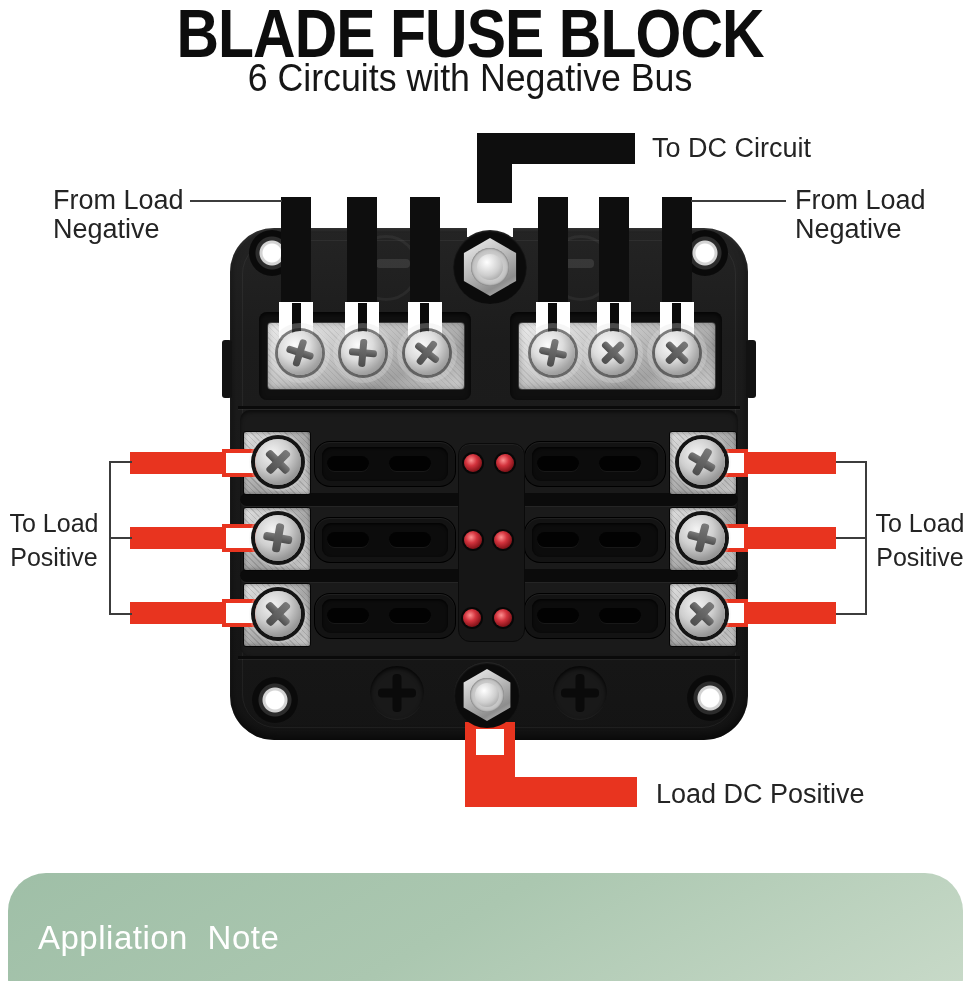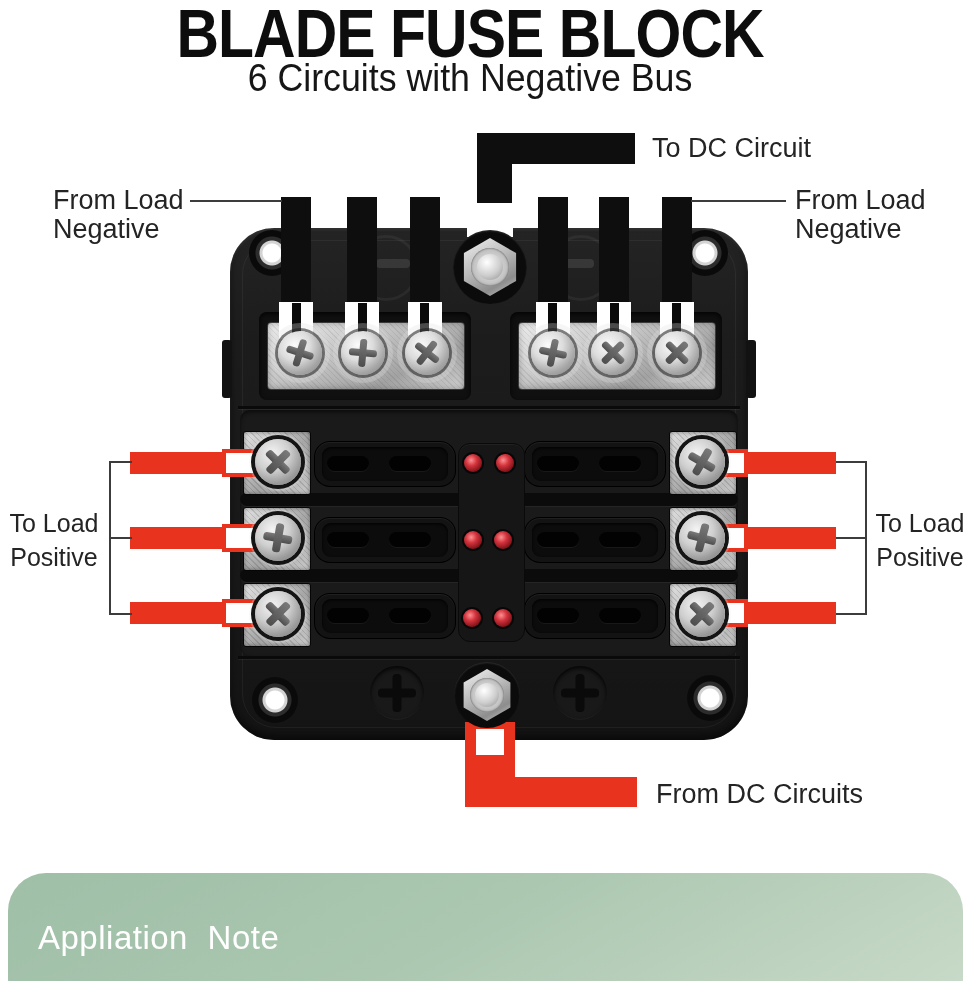--- a/index.html
+++ b/index.html
@@ -279,19 +279,19 @@
     <div>Negative</div>
   </div>
   <div class="abs tl" style="left:0;top:506px;width:108px;">
     <div>To Load</div>
     <div>Positive</div>
   </div>
   <div class="abs tl" style="left:868px;top:506px;width:104px;">
     <div>To Load</div>
     <div>Positive</div>
   </div>
-  <div class="abs lbl" style="left:656px;top:780px;">From DC Circuits</div>
+  <div class="abs lbl" style="left:656px;top:780px;">Load DC Positive</div>
 
   <div class="abs note">
     <div class="note-title">Appliation Note</div>
   </div>
 
 </div>
 
 </body></html>

